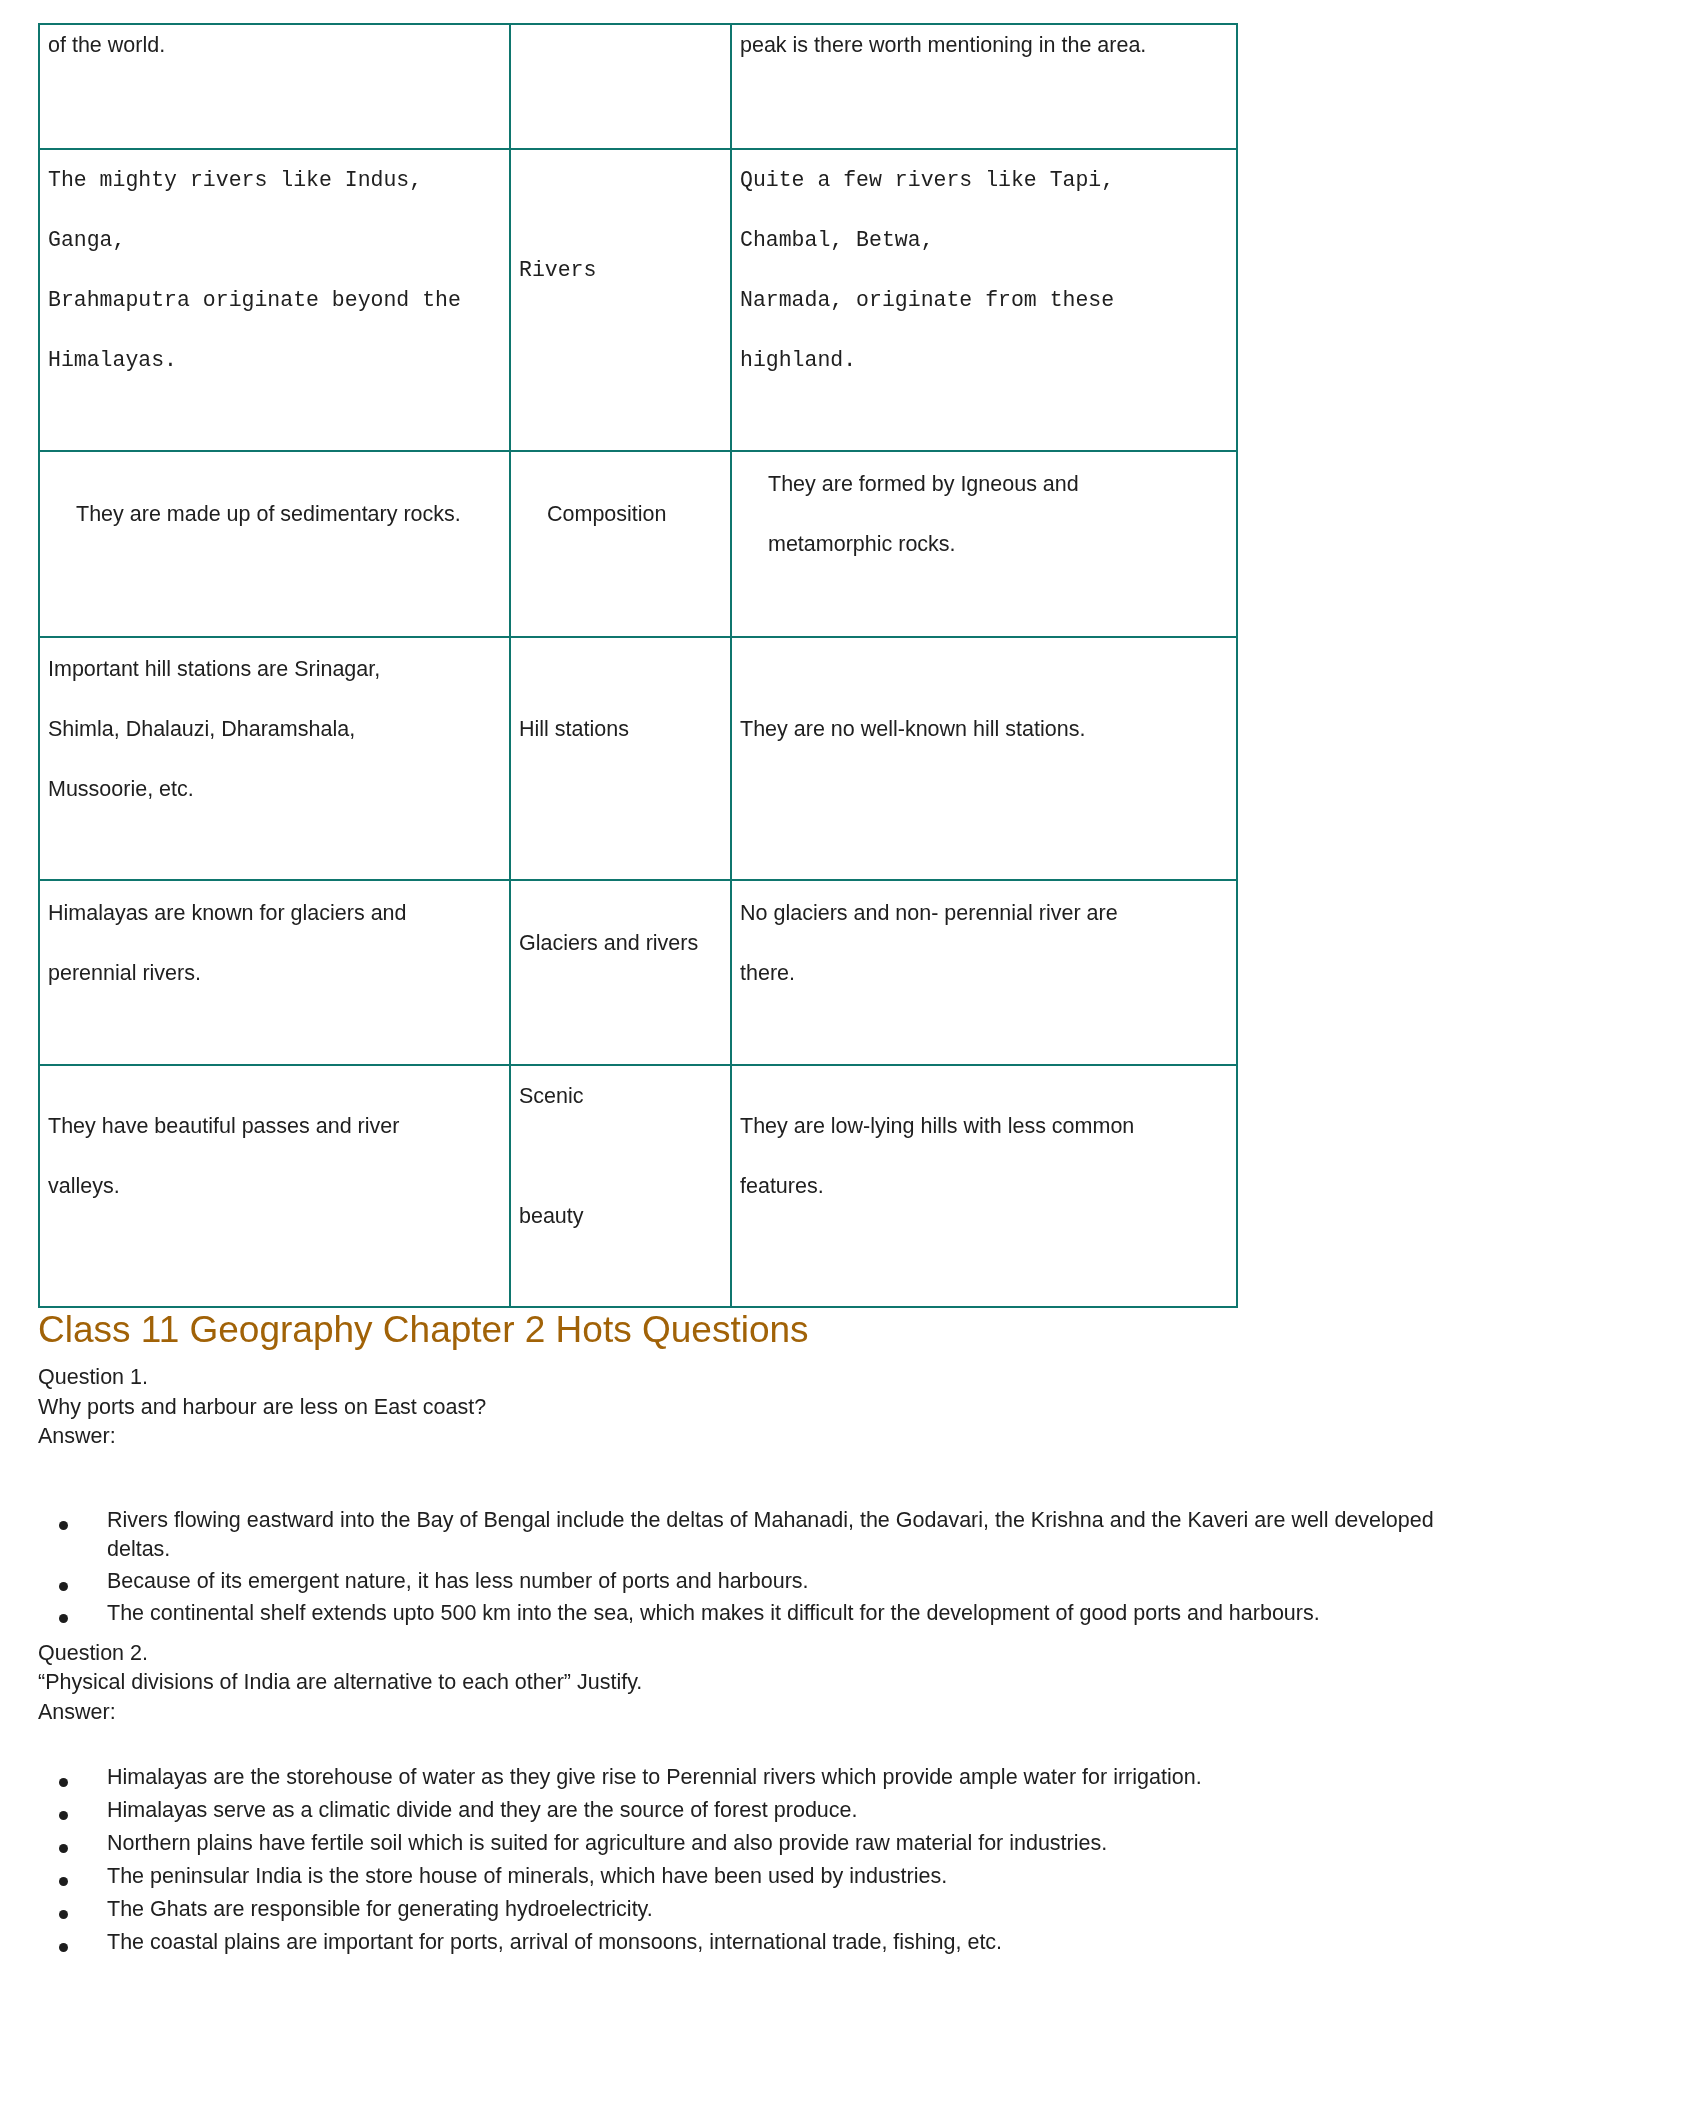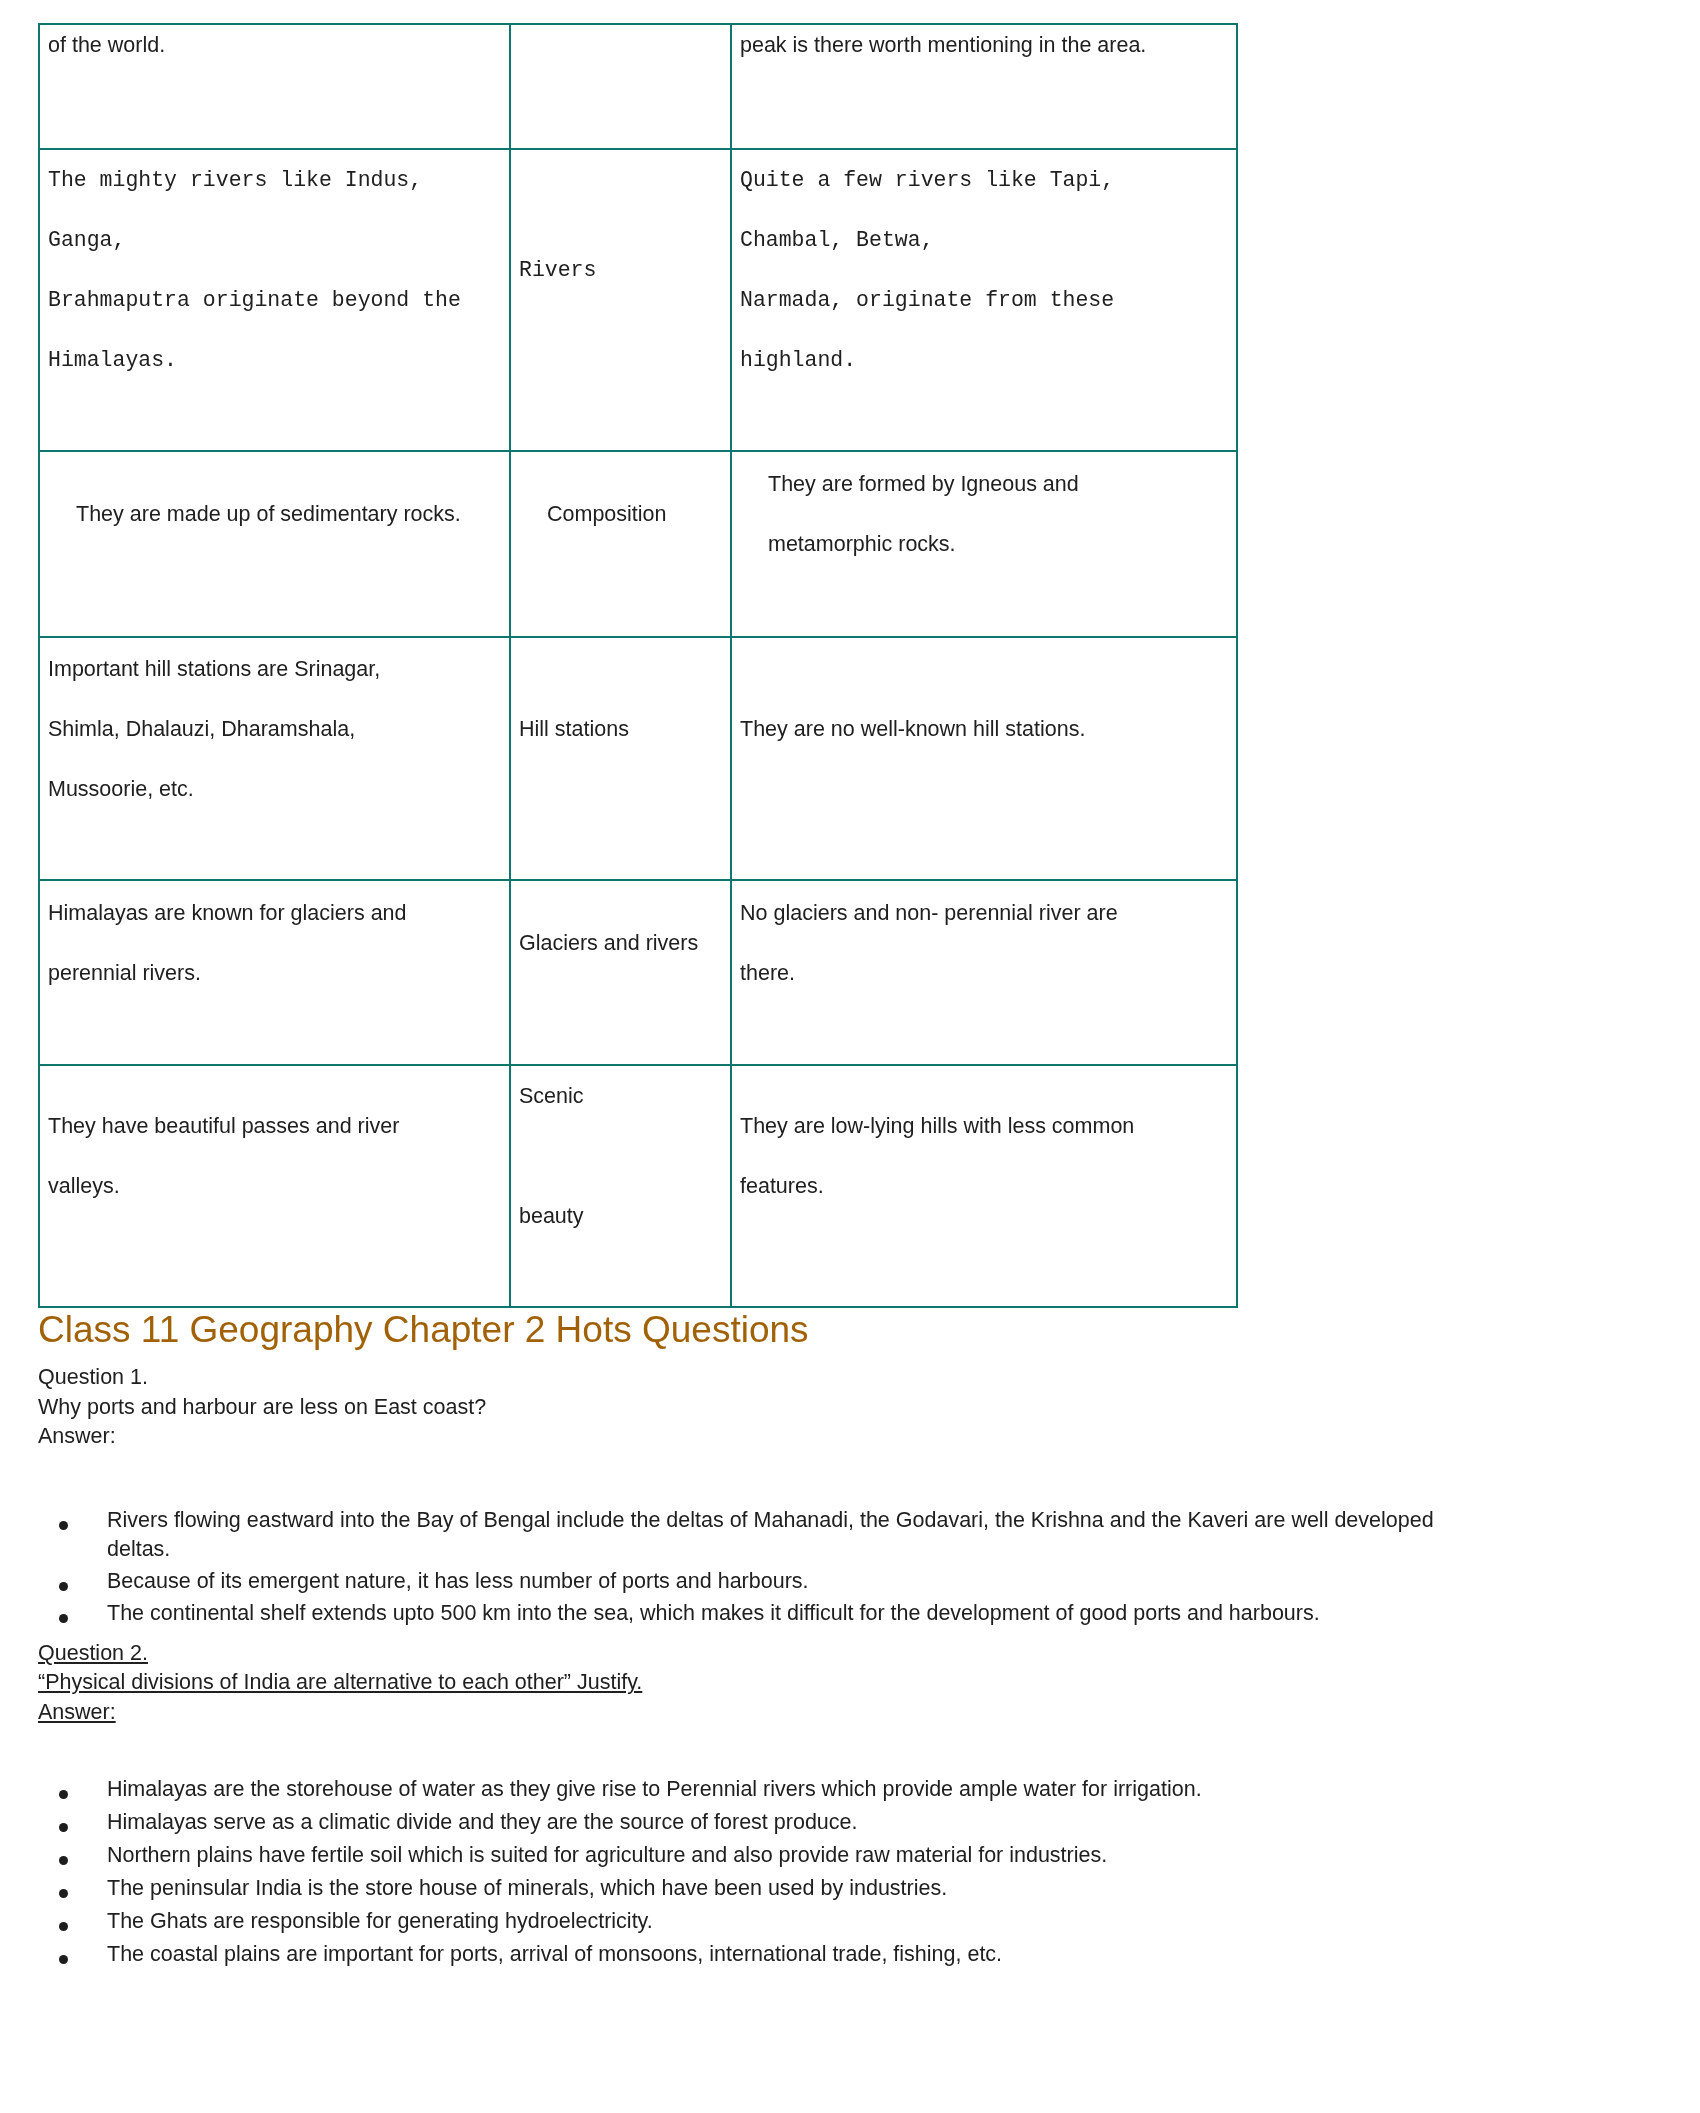--- a/index.html
+++ b/index.html
@@ -33,25 +33,25 @@
   tr.h127 td{height:123px;} tr.h235 td{height:231px;font-family:Liberation Mono, monospace;} tr.h188 td{height:184px;padding-left:36px;}
   tr.h185 td{height:181px;} tr.h245 td{height:241px;} tr.h187 td{height:183px;}
   tr.h221 td{height:217px;}
 
   h1.title{
     font-size:37px;font-weight:400;color:#a16207;
     margin:0;line-height:1.2;letter-spacing:0;
   }
 
   .qblock{margin:11px 0 0 0;}
-  .qblock.second{text-decoration:underline;}
+  .qblock.second{}
   .qblock div{line-height:29.5px;white-space:pre-line;}
 
   ul.blist{list-style:none;margin:54px 0 0 0;padding:0 0 0 69px;}
-  ul.blist.second{margin-top:48px;}
+  ul.blist.second{margin-top:36px;}
   ul.blist li{
     position:relative;line-height:29px;margin:0 0 3px 0;
     white-space:pre-line;max-width:1593px;
   }
   ul.blist.second li{margin-bottom:4px;}
   ul.blist li .dot{
     position:absolute;left:-48px;top:15px;
     width:9px;height:9px;border-radius:50%;background:#1d1d1d;
   }
 </style>

